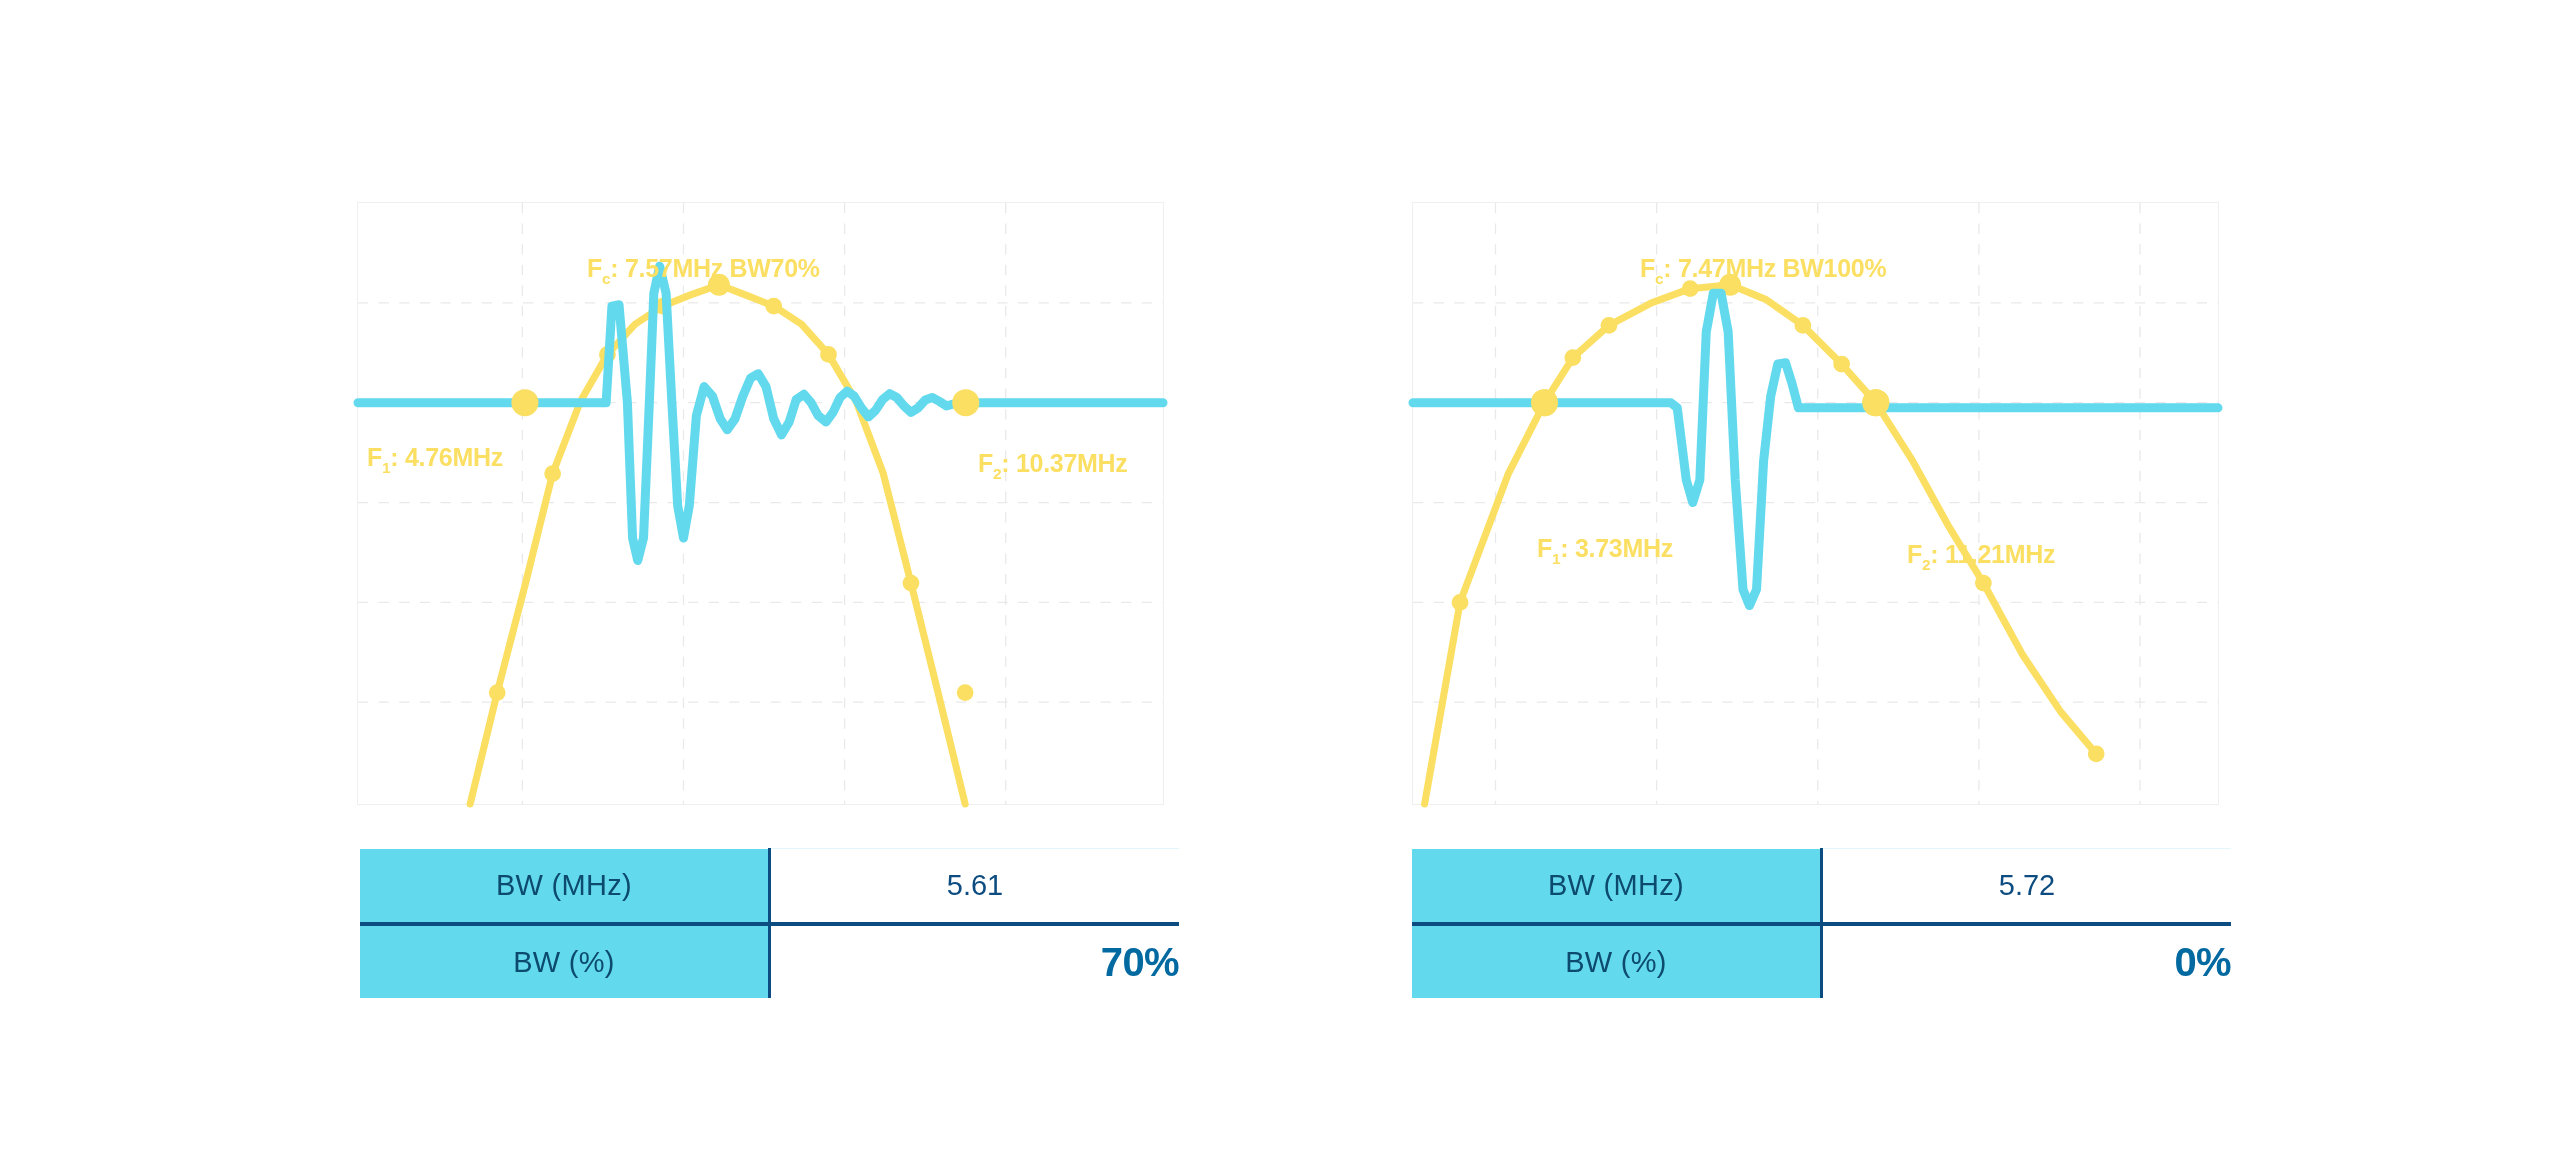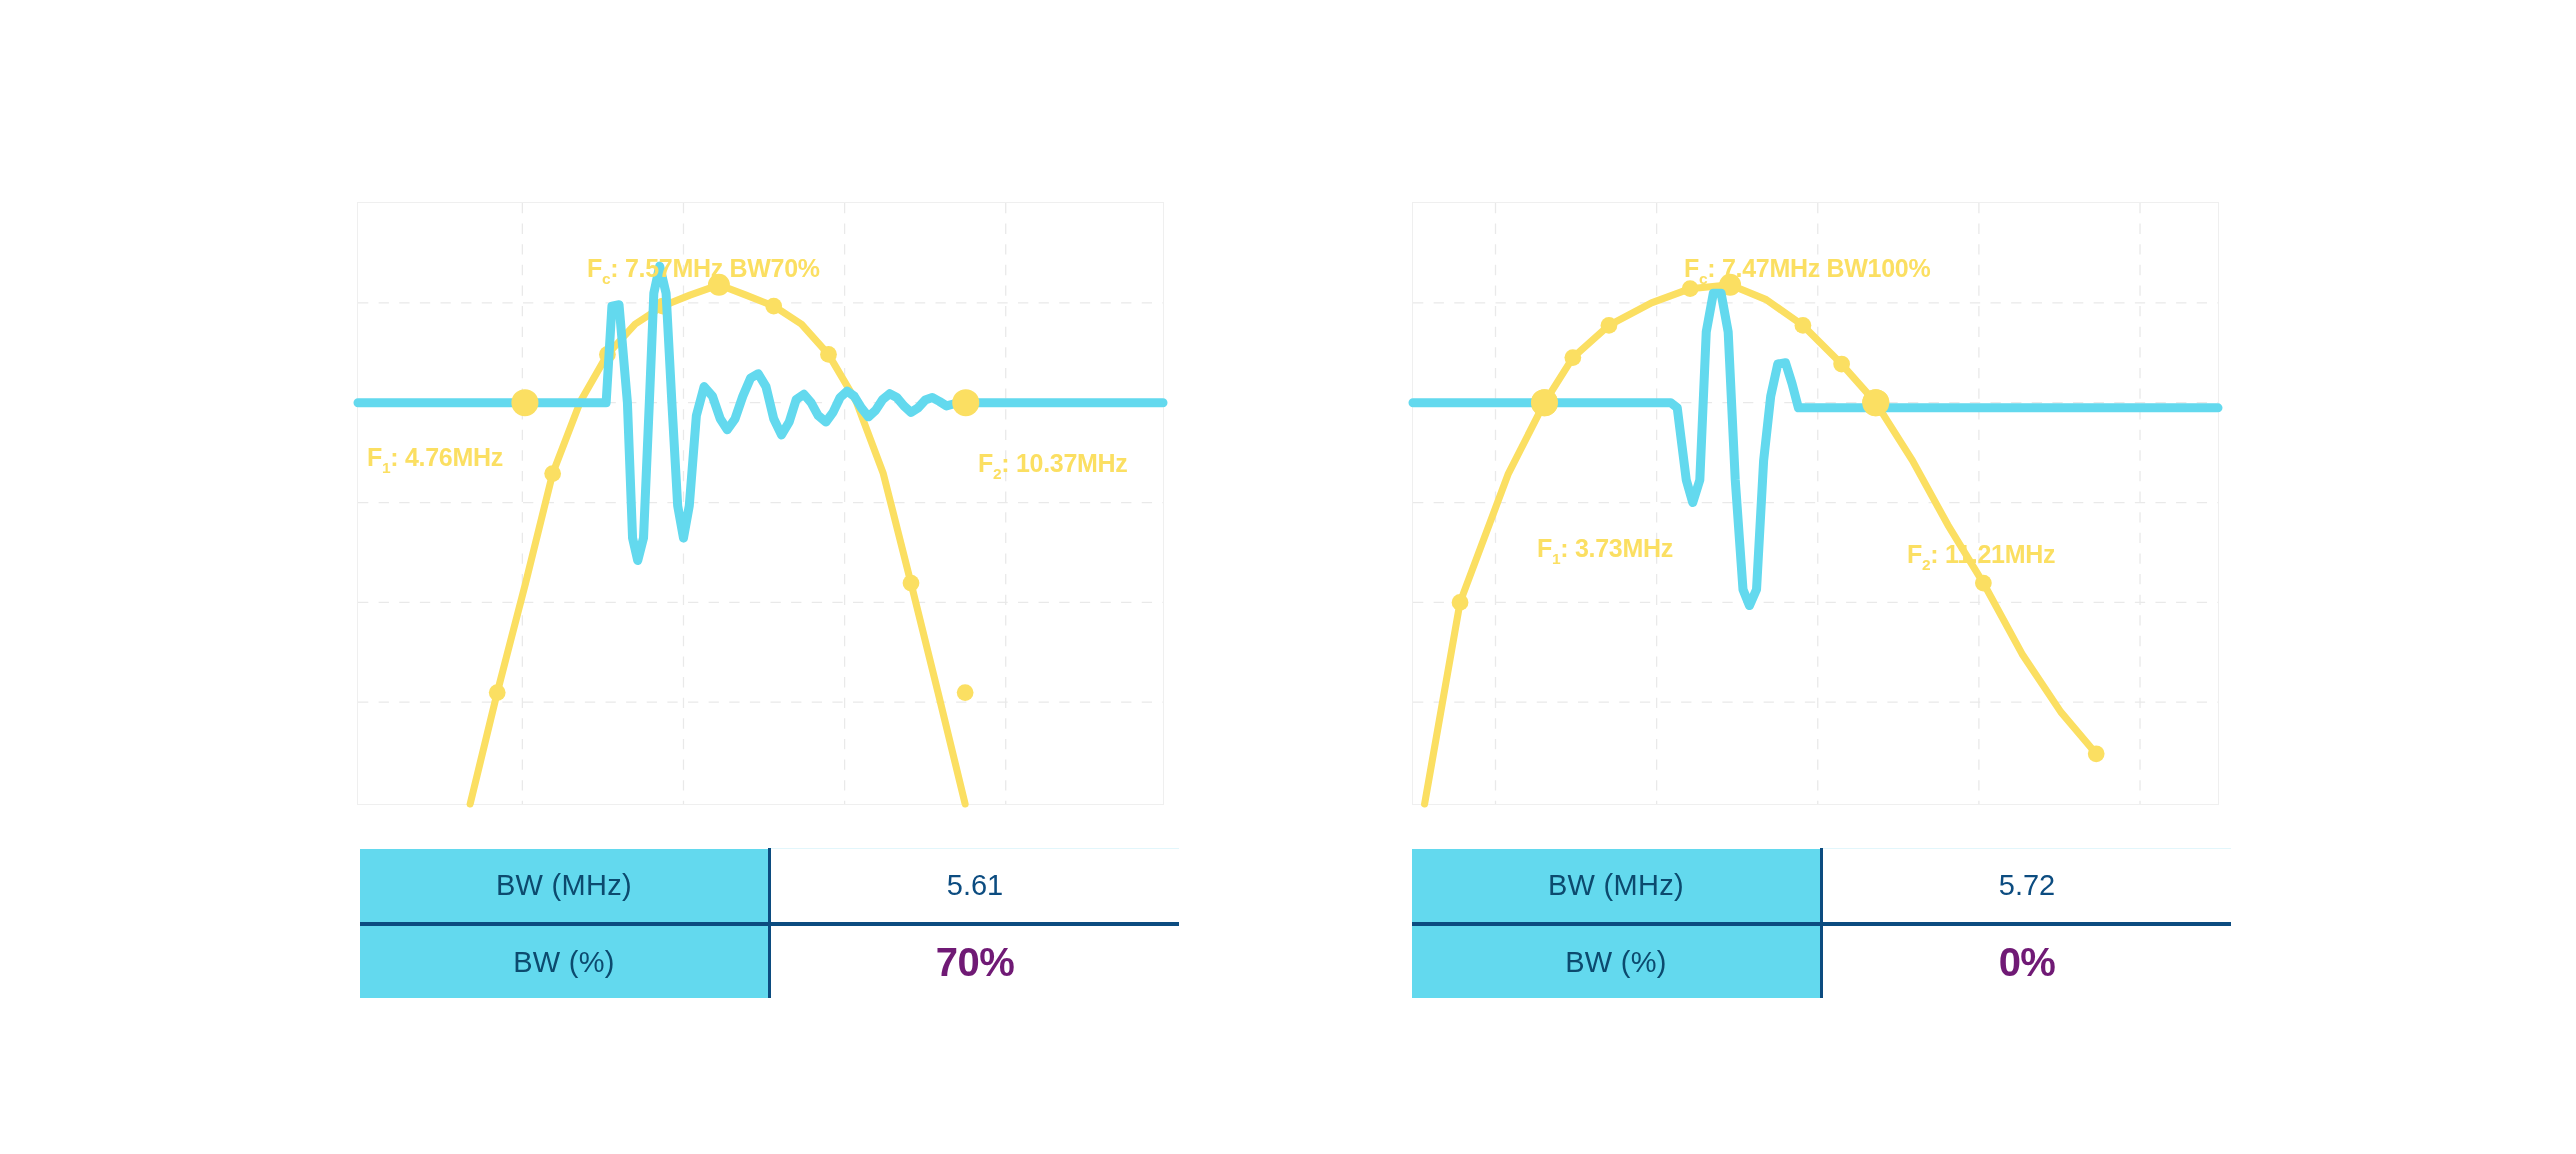--- a/index.html
+++ b/index.html
@@ -59,21 +59,21 @@
   .annot sub {
     font-size: 0.62em;
     vertical-align: -0.42em;
     font-weight: bold;
   }
 
   .a-fc-left  { left: 229px; top: 53px; }
   .a-f1-left  { left: 9px;  top: 242px; }
   .a-f2-left  { left: 620px; top: 248px; }
 
-  .a-fc-right { left: 227px; top: 53px; margin-left: 44px; }
+  .a-fc-right { left: 227px; top: 53px; }
   .a-f1-right { left: 124px; top: 333px; }
   .a-f2-right { left: 494px; top: 339px; }
 
   
   .bw-table {
     position: absolute;
     top: 848px;
     width: 819px;
     height: 145px;
   }
@@ -106,24 +106,25 @@
 
   .val-cell {
     background: #ffffff;
     color: #0C4C80;
     font-size: 29px;
     font-family: "Liberation Sans", sans-serif;
     margin-top: 45px;
   }
 
   .val-cell.accent {
-    color: #701a75;
+    color: #0369a1;
     font-weight: bold;
     font-size: 40px;
     letter-spacing: -0.6px;
+    text-align: right;
   }
 
   .row-top td { height: 73px; border-bottom: 4.5px solid #0C4C80; }
   .row-bot td { height: 72px; }
 
   .row-top .val-cell { border-top: 1.3px solid #E2F6FB; }
 
   
   .bw-table .row-top .val-cell { position: relative; }
 </style>

